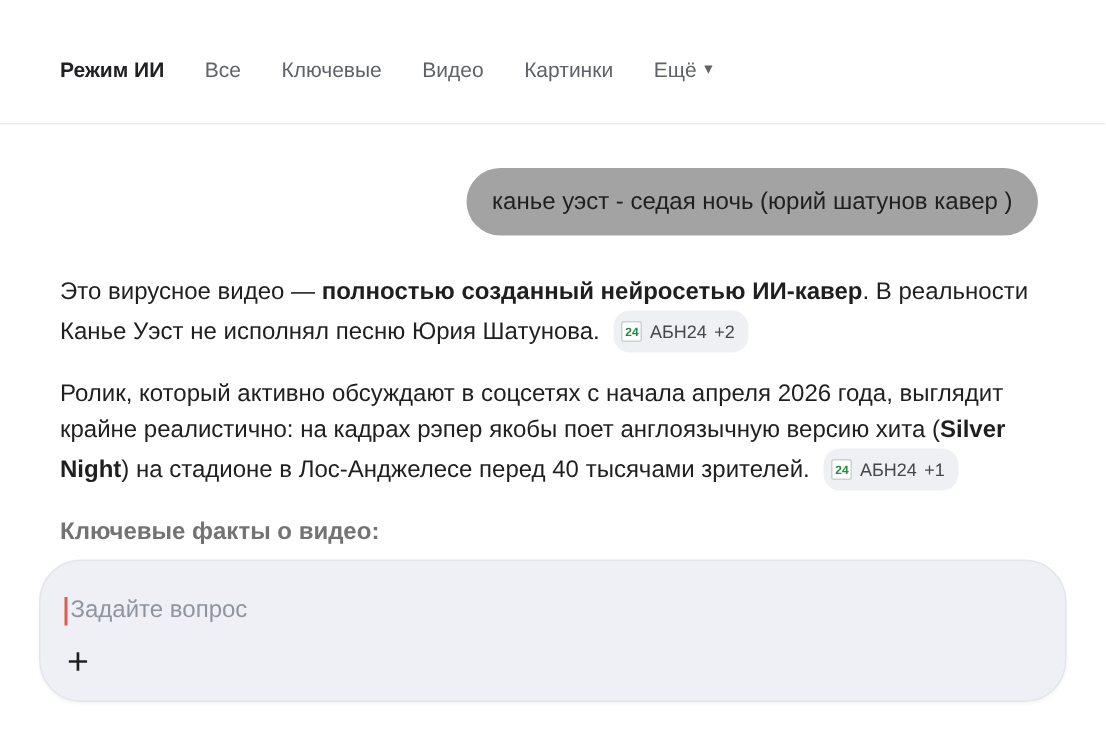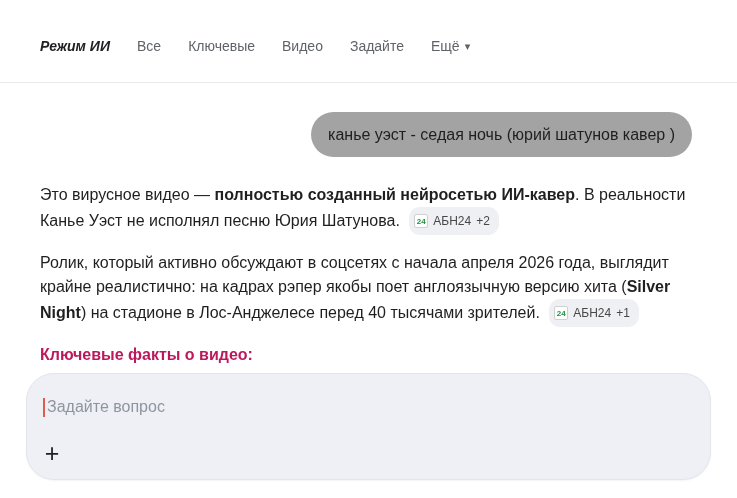--- a/index.html
+++ b/index.html
@@ -24,21 +24,21 @@
     font-size: 14px;
     color: #5f6368;
     cursor: pointer;
     white-space: nowrap;
     display: inline-flex;
     align-items: center;
     gap: 5px;
     background: none; border: none;
     font-family: inherit;
   }
-  .tab.active { color: #202124; font-weight: bold; font-style: italic; }
+  .tab.active { color: #202124; font-weight: bold; }
   .tab .chev {
     font-size: 11px;
     color: #5f6368;
     line-height: 1;
   }
   
   .content {
     padding: 0 45px 0 40px;
   }
   .bubble-row {
@@ -62,21 +62,21 @@
     color: #1f1f1f;
     max-width: 652px;
   }
   .para + .para { margin-top: 16px; }
   .para b { font-weight: bold; text-align: right; }
   .facts-heading {
     margin-top: 16px;
     font-size: 16px;
     line-height: 24px;
     font-weight: bold;
-    color: #be185d;
+    color: #737373;
   }
   
   .badge {
     display: inline-flex;
     align-items: center;
     gap: 5px;
     background: #eef0f3;
     border-radius: 11px;
     padding: 2px 9px 2px 5px;
     font-size: 12px;
@@ -99,21 +99,21 @@
     color: #1e8e3e;
     line-height: 10px;
     overflow: hidden;
   }
   
   .composer {
     position: absolute;
     left: 26px;
     right: 26px;
     top: 373px;
-    height: 107px;
+    height: 95px;
     background: #eef0f5;
     border: 1px solid #e3e5eb;
     border-radius: 28px;
     box-shadow: 0 1px 2px rgba(60,64,67,0.06);
   }
   .composer-input {
     position: absolute;
     left: 16px; top: 23px; right: 20px;
     font-size: 16px;
     line-height: 20px;
@@ -143,21 +143,21 @@
   }
 </style>
 </head>
 <body>
 
 <nav class="topnav">
   <button class="tab active">Режим ИИ</button>
   <button class="tab">Все</button>
   <button class="tab">Ключевые</button>
   <button class="tab">Видео</button>
-  <button class="tab">Задайте</button>
+  <button class="tab">Картинки</button>
   <button class="tab">
     <span>Ещё</span>
     <span class="chev">▾</span>
   </button>
 </nav>
 
 <main class="content">
 
   <div class="bubble-row">
     <div class="bubble">канье уэст - седая ночь (юрий шатунов кавер )</div>

